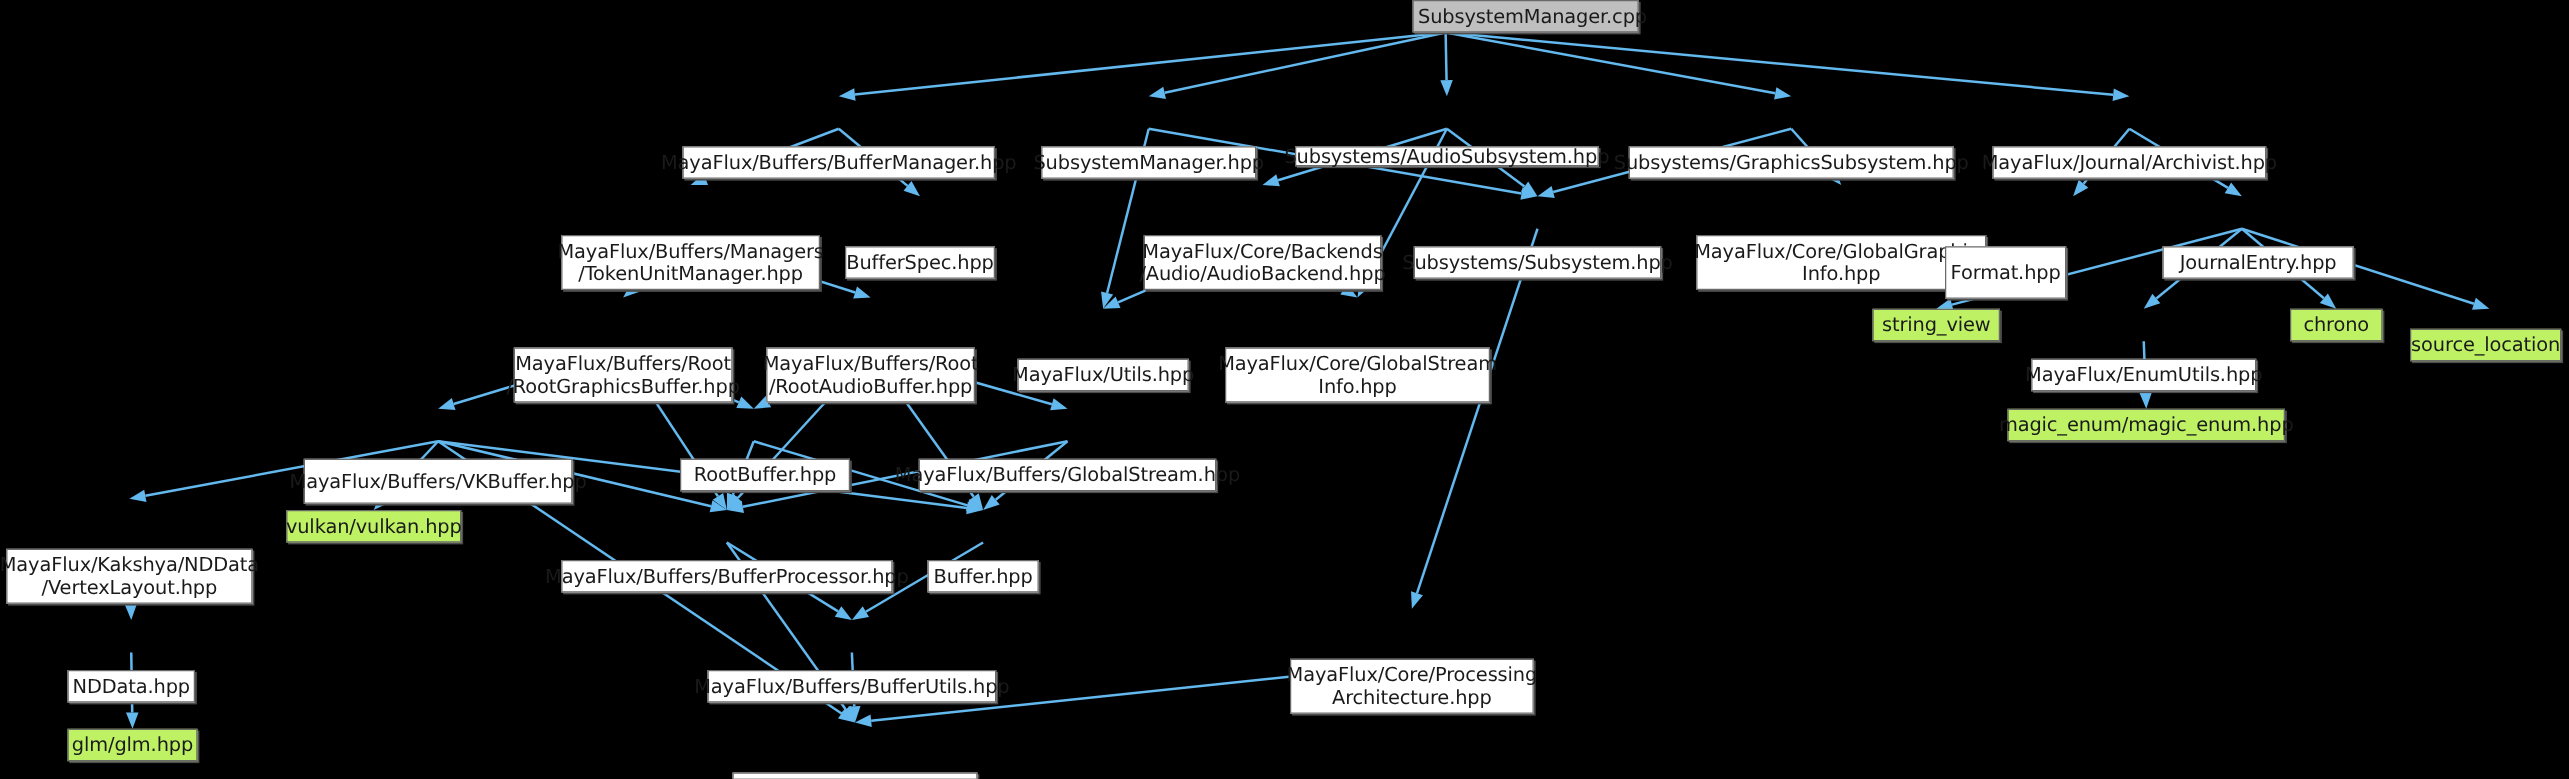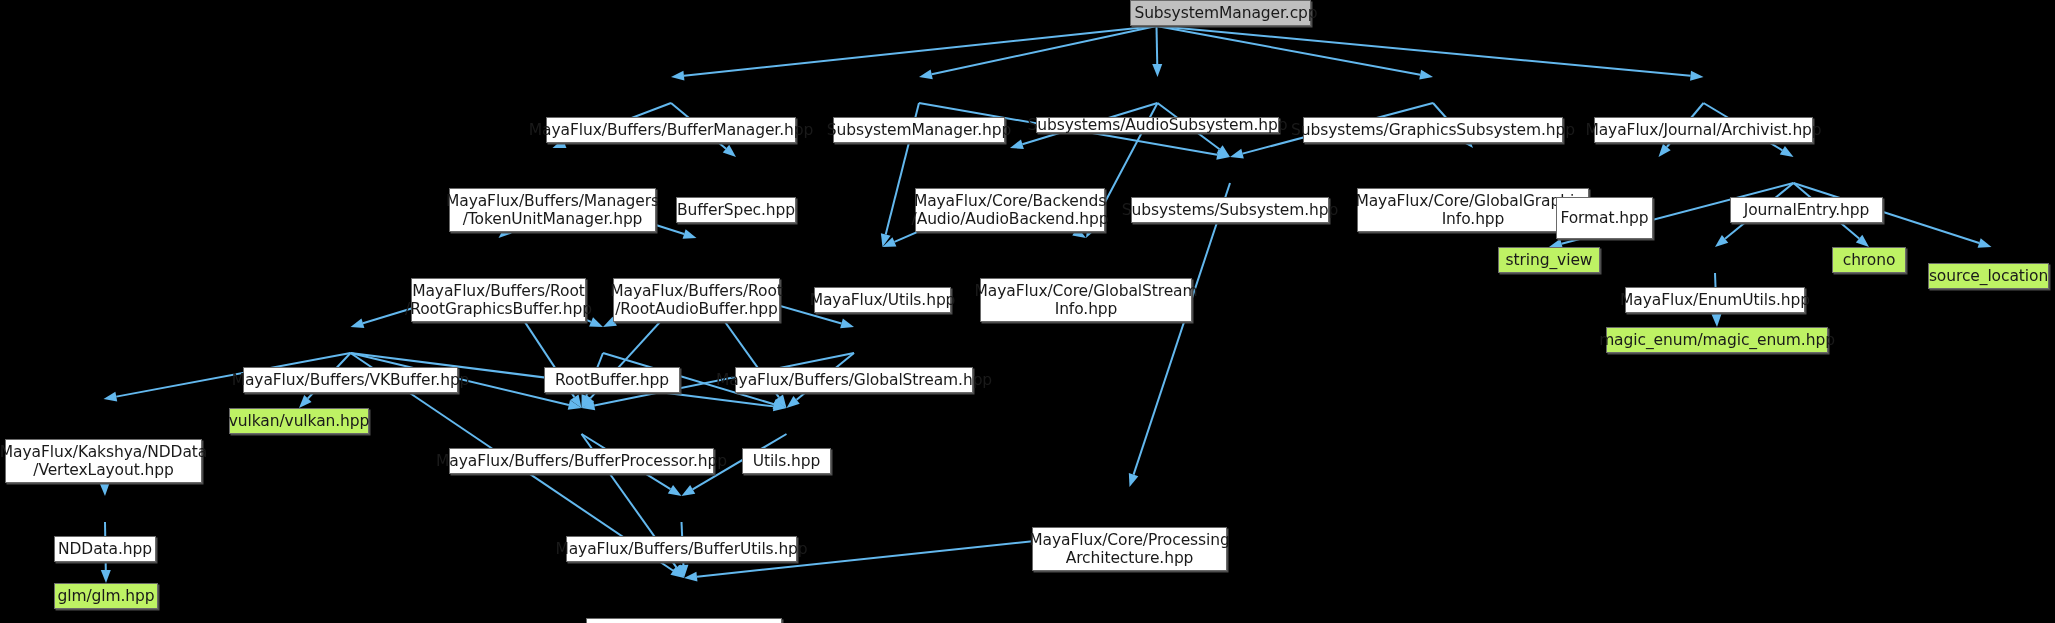--- a/index.html
+++ b/index.html
@@ -167,28 +167,28 @@
 /RootGraphicsBuffer.hpp</div>
       <div class="gnode fill-white" style="left: 613px; top: 238px; width: 167px; height: 44px;">MayaFlux/Buffers/Root
 /RootAudioBuffer.hpp</div>
       <div class="gnode fill-white" style="left: 814px; top: 247px; width: 137px; height: 26px;">MayaFlux/Utils.hpp</div>
       <div class="gnode fill-white" style="left: 980px; top: 238px; width: 212px; height: 44px;">MayaFlux/Core/GlobalStream
 Info.hpp</div>
       <div class="gnode fill-gray" style="left: 1498px; top: 247px; width: 102px; height: 26px;">string_view</div>
       <div class="gnode fill-white" style="left: 1625px; top: 247px; width: 180px; height: 26px;">MayaFlux/EnumUtils.hpp</div>
       <div class="gnode fill-gray" style="left: 1832px; top: 247px; width: 74px; height: 26px;">chrono</div>
       <div class="gnode fill-gray" style="left: 1928px; top: 247px; width: 121px; height: 26px; margin-top: 16px;">source_location</div>
-      <div class="gnode fill-white" style="left: 243px; top: 327px; width: 215px; height: 26px;">MayaFlux/Buffers/VKBuffer.hpp</div>
+      <div class="gnode fill-white" style="left: 243px; top: 327px; width: 215px; height: 36px;">MayaFlux/Buffers/VKBuffer.hpp</div>
       <div class="gnode fill-white" style="left: 544px; top: 327px; width: 136px; height: 26px;">RootBuffer.hpp</div>
       <div class="gnode fill-white" style="left: 735px; top: 327px; width: 238px; height: 26px;">MayaFlux/Buffers/GlobalStream.hpp</div>
       <div class="gnode fill-white" style="left: 5px; top: 399px; width: 197px; height: 44px;">MayaFlux/Kakshya/NDData
 /VertexLayout.hpp</div>
       <div class="gnode fill-gray" style="left: 229px; top: 408px; width: 140px; height: 26px;">vulkan/vulkan.hpp</div>
       <div class="gnode fill-white" style="left: 449px; top: 408px; width: 265px; height: 26px;">MayaFlux/Buffers/BufferProcessor.hpp</div>
-      <div class="gnode fill-white" style="left: 742px; top: 408px; width: 89px; height: 26px;">Utils.hpp</div>
+      <div class="gnode fill-white" style="left: 742px; top: 408px; width: 89px; height: 26px;">Buffer.hpp</div>
       <div class="gnode fill-white" style="left: 54px; top: 496px; width: 102px; height: 26px;">NDData.hpp</div>
       <div class="gnode fill-white" style="left: 566px; top: 496px; width: 231px; height: 26px;">MayaFlux/Buffers/BufferUtils.hpp</div>
       <div class="gnode fill-white" style="left: 1032px; top: 487px; width: 195px; height: 44px;">MayaFlux/Core/Processing
 Architecture.hpp</div>
       <div class="gnode fill-gray" style="left: 1606px; top: 327px; width: 222px; height: 26px;">magic_enum/magic_enum.hpp</div>
       <div class="gnode fill-gray" style="left: 54px; top: 583px; width: 104px; height: 26px;">glm/glm.hpp</div>
       <div class="gnode fill-white" style="left: 586px; top: 578px; width: 196px; height: 44px;">MayaFlux/Core/Processing
 Tokens.hpp</div>
     </div>
 </div>

